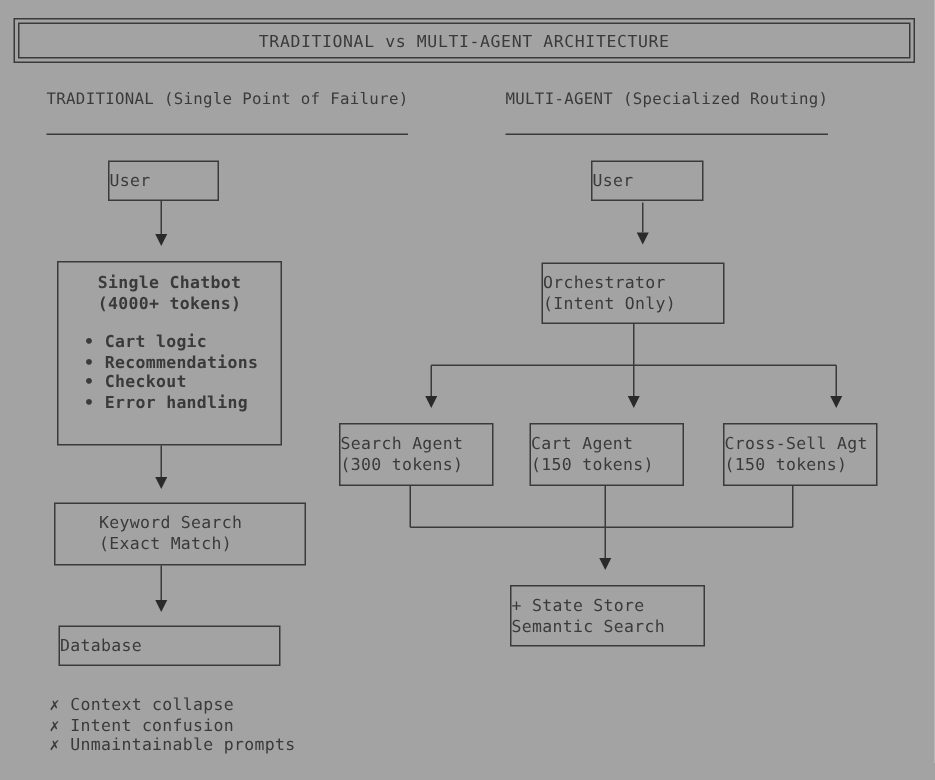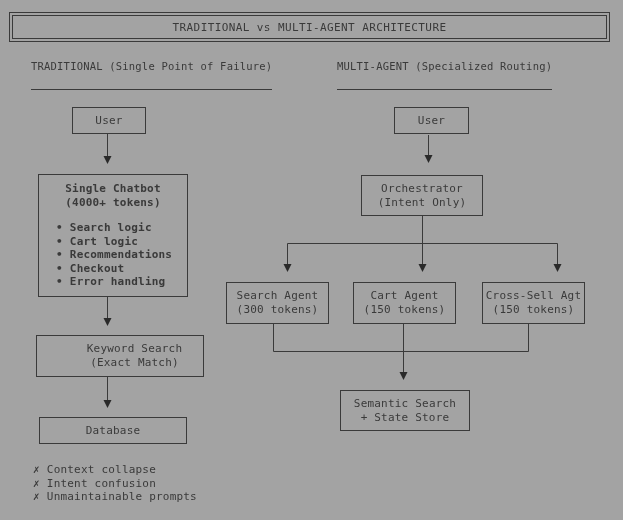--- a/index.html
+++ b/index.html
@@ -36,21 +36,21 @@
     padding-bottom:17px;border-bottom:1px solid #3a3a3a;
   }
   .col-header.left{left:31px;}
   .col-header.right{left:337px;}
 
   
   .node{
     position:absolute;box-sizing:border-box;
     border:1px solid #3a3a3a;
     font-size:11px;line-height:14px;letter-spacing:.2px;
-    text-align:center;white-space:nowrap;
+    text-align:left;white-space:nowrap;
   }
   .node .vcenter{
     display:flex;flex-direction:column;justify-content:center;
     width:100%;height:100%;
   }
   .node.chatbot{text-align:center;padding-top:7px;}
   .bullets{
     margin:11px 0 0 0;padding:0 0 0 17px;list-style:none;
     text-align:left;line-height:13.6px;
   }
@@ -112,21 +112,20 @@
   <div class="node" style="left:72px;top:107px;width:74px;height:27px;">
     <div class="vcenter">
         <span>User</span>
       </div>
   </div>
 
   <div class="node chatbot" style="left:38px;top:174px;width:150px;height:123px;font-weight:bold;">
     <div>Single Chatbot</div>
     <div>(4000+ tokens)</div>
     <ul class="bullets">
-      <li><span class="mark">•</span><span>Search logic</span></li>
       <li><span class="mark">•</span><span>Cart logic</span></li>
       <li><span class="mark">•</span><span>Recommendations</span></li>
       <li><span class="mark">•</span><span>Checkout</span></li>
       <li><span class="mark">•</span><span>Error handling</span></li>
     </ul>
   </div>
 
   <div class="node" style="left:36px;top:335px;width:168px;height:42px;padding-left:29px;">
     <div class="vcenter">
       <div>Keyword Search</div>
@@ -169,22 +168,22 @@
 
   <div class="node" style="left:482px;top:282px;width:103px;height:42px;">
     <div class="vcenter">
       <div>Cross-Sell Agt</div>
       <div>(150 tokens)</div>
     </div>
   </div>
 
   <div class="node" style="left:340px;top:390px;width:130px;height:41px;">
     <div class="vcenter">
+      <div>+ State Store</div>
       <div>Semantic Search</div>
-      <div>+ State Store</div>
     </div>
   </div>
 
   <ul class="marklist cons">
     <li><span class="mark">✗</span><span>Context collapse</span></li>
     <li><span class="mark">✗</span><span>Intent confusion</span></li>
     <li><span class="mark">✗</span><span>Unmaintainable prompts</span></li>
   </ul>
 
 

